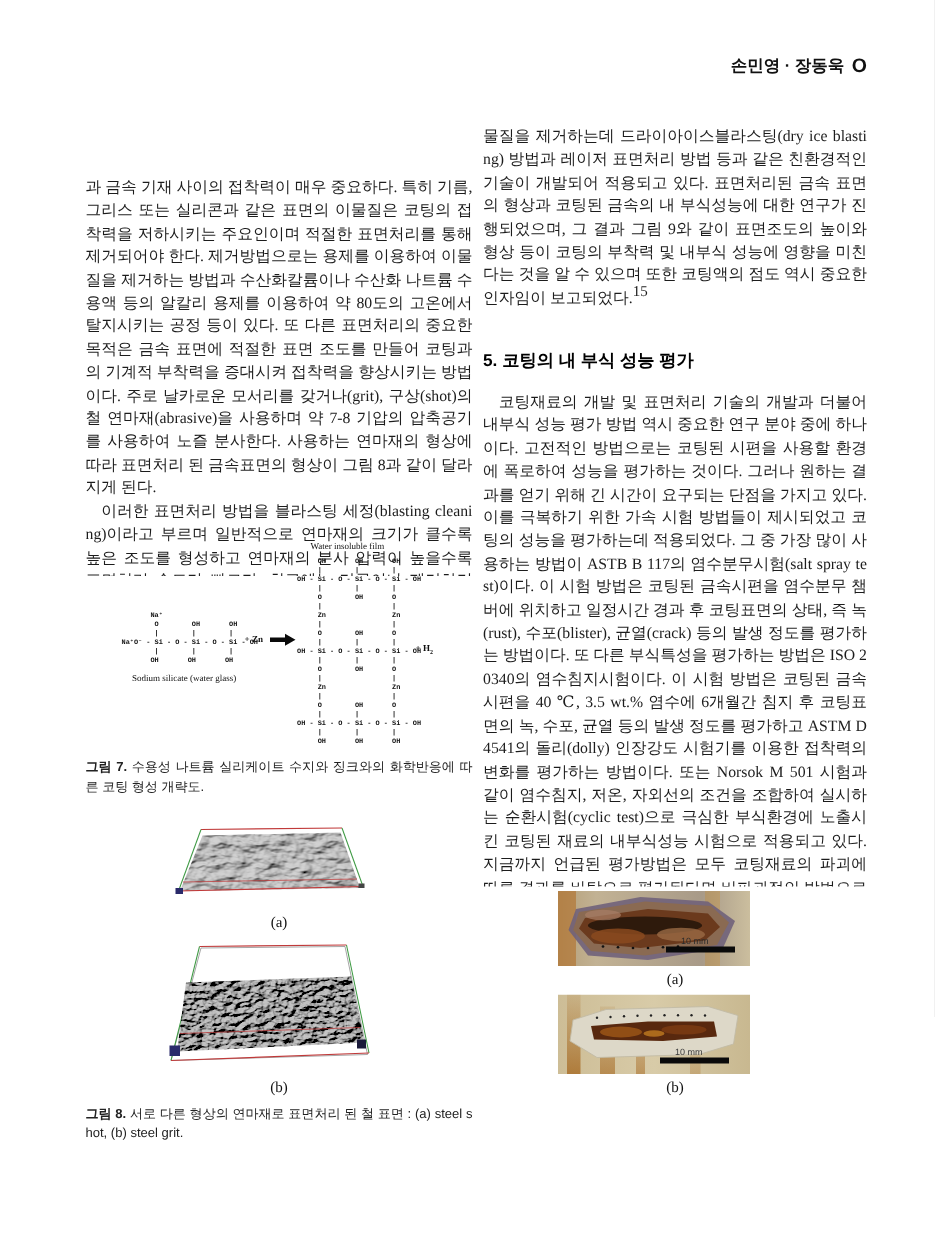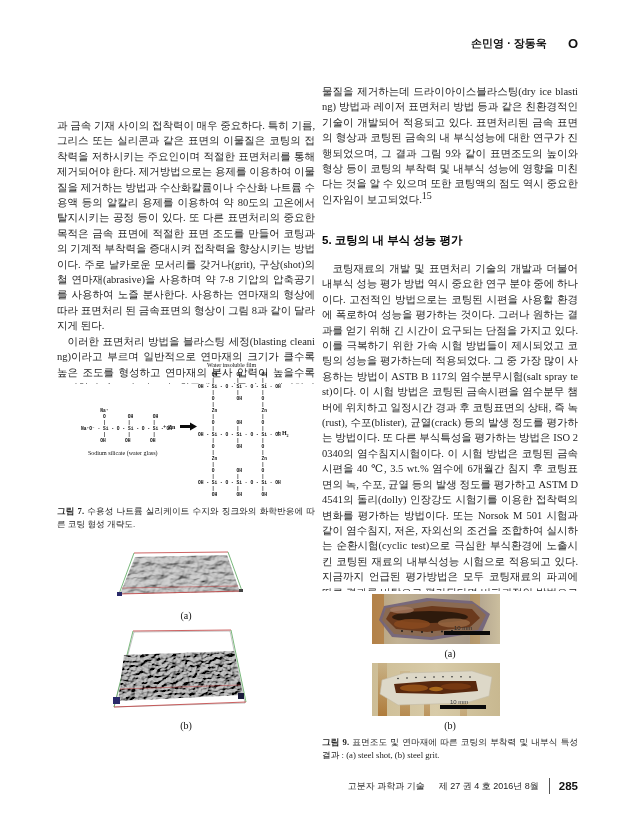--- a/index.html
+++ b/index.html
@@ -1,32 +1,32 @@
 <!DOCTYPE html>
 <html><head>
 <meta charset="utf-8">
 <style>
   html,body{margin:0;padding:0;background:#e8e8e8;}
   .page{position:relative;width:623px;height:830px;background:#ffffff;overflow:hidden;
         font-family:"Liberation Serif","DejaVu Serif",serif;color:#1c1c1c;}
   
   .authors{position:absolute;top:36px;right:45px;font-family:"Liberation Sans","DejaVu Sans",sans-serif;
-           font-size:11px;font-weight:bold;color:#111;display:flex;align-items:center;gap:21px;}
+           font-size:11px;font-weight:bold;color:#111;display:flex;align-items:center;gap:5px;}
   .logo-o{font-size:13px;font-weight:900;line-height:1;}
   
   .coltext{position:absolute;font-size:10.5px;line-height:15.4px;text-align:justify;
            word-break:break-all;overflow:hidden;}
   .coltext p{margin:0;}
   .coltext p.indent{text-indent:10.5px;}
   sup{font-size:10px;line-height:0;}
   
   .sec-head{position:absolute;font-family:"Liberation Sans","DejaVu Sans",sans-serif;
             font-weight:bold;font-size:11.5px;color:#000;}
   
-  .caption{position:absolute;font-family:Liberation Serif, serif;
+  .caption{position:absolute;font-family:Liberation Sans, sans-serif;
            font-size:8.7px;line-height:12.5px;text-align:justify;word-break:break-all;color:#222;}
   .caption .cl{font-weight:bold;}
   
   .fig7{position:absolute;left:57px;top:354px;width:258px;height:148px;}
   .fig7 .mono{position:absolute;white-space:pre;font-family:"Liberation Mono","DejaVu Sans Mono",monospace;
               font-weight:bold;font-size:4.6px;line-height:6px;color:#111;}
   .fig7 .lbl{position:absolute;font-size:6px;color:#111;}
   .fig7 .plus{position:absolute;font-size:6px;font-weight:bold;color:#111;}
   .figimg{position:absolute;}
   .figlabel{position:absolute;font-size:10px;color:#111;text-align:center;width:100%;}
@@ -128,20 +128,23 @@
     <path d="M23,4 L4,80" stroke="#3f9a44" stroke-width="0.7" fill="none"></path>
     <path d="M121,3 L136,75" stroke="#3f9a44" stroke-width="0.7" fill="none"></path>
     <path d="M4,80 L136,75" stroke="#c03a3a" stroke-width="0.8" fill="none"></path>
     <path d="M14,28 L124,24 L133,68 L8,74 Z" fill="#9a9a9a" filter="url(#bumpB)"></path>
     <path d="M10,62 L130,58" stroke="#c03a3a" stroke-width="0.6" fill="none" opacity="0.85"></path>
     <rect x="3" y="70" width="7" height="7" fill="#2a2a6a"></rect>
     <rect x="128" y="66" width="6" height="6" fill="#1a1a3a"></rect>
   </svg>
   <div class="figlabel" style="left:57px;top:720px;width:258px;">(b)</div>
 
+  <div class="caption" style="left:57px;top:736px;width:258px;">
+    <span class="cl">그림 8.</span><span> 서로 다른 형상의 연마재로 표면처리 된 철 표면 : (a) steel shot, (b) steel grit.</span>
+  </div>
 
   <div class="coltext" style="left:322px;top:84px;width:256px;height:142px;">
     <p><span>물질을 제거하는데 드라이아이스블라스팅(dry ice blasting) 방법과 레이저 표면처리 방법 등과 같은 친환경적인 기술이 개발되어 적용되고 있다. 표면처리된 금속 표면의 형상과 코팅된 금속의 내 부식성능에 대한 연구가 진행되었으며, 그 결과 그림 9와 같이 표면조도의 높이와 형상 등이 코팅의 부착력 및 내부식 성능에 영향을 미친다는 것을 알 수 있으며 또한 코팅액의 점도 역시 중요한 인자임이 보고되었다.</span><sup>15</sup></p>
   </div>
 
   <div class="sec-head" style="left:322px;top:233px;">5. 코팅의 내 부식 성능 평가</div>
 
   <div class="coltext" style="left:322px;top:261px;width:256px;height:330px;">
     <p class="indent">코팅재료의 개발 및 표면처리 기술의 개발과 더불어 내부식 성능 평가 방법 역시 중요한 연구 분야 중에 하나이다. 고전적인 방법으로는 코팅된 시편을 사용할 환경에 폭로하여 성능을 평가하는 것이다. 그러나 원하는 결과를 얻기 위해 긴 시간이 요구되는 단점을 가지고 있다. 이를 극복하기 위한 가속 시험 방법들이 제시되었고 코팅의 성능을 평가하는데 적용되었다. 그 중 가장 많이 사용하는 방법이 ASTB B 117의 염수분무시험(salt spray test)이다. 이 시험 방법은 코팅된 금속시편을 염수분무 챔버에 위치하고 일정시간 경과 후 코팅표면의 상태, 즉 녹(rust), 수포(blister), 균열(crack) 등의 발생 정도를 평가하는 방법이다. 또 다른 부식특성을 평가하는 방법은 ISO 20340의 염수침지시험이다. 이 시험 방법은 코팅된 금속시편을 40 ℃, 3.5 wt.% 염수에 6개월간 침지 후 코팅표면의 녹, 수포, 균열 등의 발생 정도를 평가하고 ASTM D 4541의 돌리(dolly) 인장강도 시험기를 이용한 접착력의 변화를 평가하는 방법이다. 또는 Norsok M 501 시험과 같이 염수침지, 저온, 자외선의 조건을 조합하여 실시하는 순환시험(cyclic test)으로 극심한 부식환경에 노출시킨 코팅된 재료의 내부식성능 시험으로 적용되고 있다. 지금까지 언급된 평가방법은 모두 코팅재료의 파괴에 따른 결과를 바탕으로 평가된다면 비파괴적인 방법으로 코팅된 금속의 부식거동을 실시간으로 평가할 수 있는 전기화학적 기법들이 적용되</p>
   </div>
@@ -205,24 +208,15 @@
     <circle cx="62" cy="14" r="0.8" fill="#222"></circle>
       <circle cx="71" cy="13.8" r="0.8" fill="#222"></circle>
     <circle cx="80" cy="13.8" r="0.8" fill="#222"></circle>
       <circle cx="89" cy="13.8" r="0.8" fill="#222"></circle>
     <circle cx="98" cy="14" r="0.8" fill="#222"></circle>
     <rect x="68" y="42" width="46" height="4" fill="#0a0a0a"></rect>
     <text x="78" y="40.5" font-size="6" fill="#3a3a3a" font-family="Liberation Sans, sans-serif">10 mm</text>
   </svg>
   <div class="figlabel" style="left:322px;top:720px;width:256px;">(b)</div>
 
-  <div class="caption" style="left:322px;top:736px;width:256px;">
-    <span class="cl">그림 9.</span><span> 표면조도 및 연마재에 따른 코팅의 부착력 및 내부식 특성 결과 : (a) steel shot, (b) steel grit.</span>
-  </div>
-
-  <div class="footer">
-    <span>고분자 과학과 기술</span>
-    <span class="issue">제 27 권 4 호 2016년 8월</span>
-    <span class="divider"></span>
-    <span class="pagenum">285</span>
-  </div>
+
 
 </div>
 
 </body></html>

